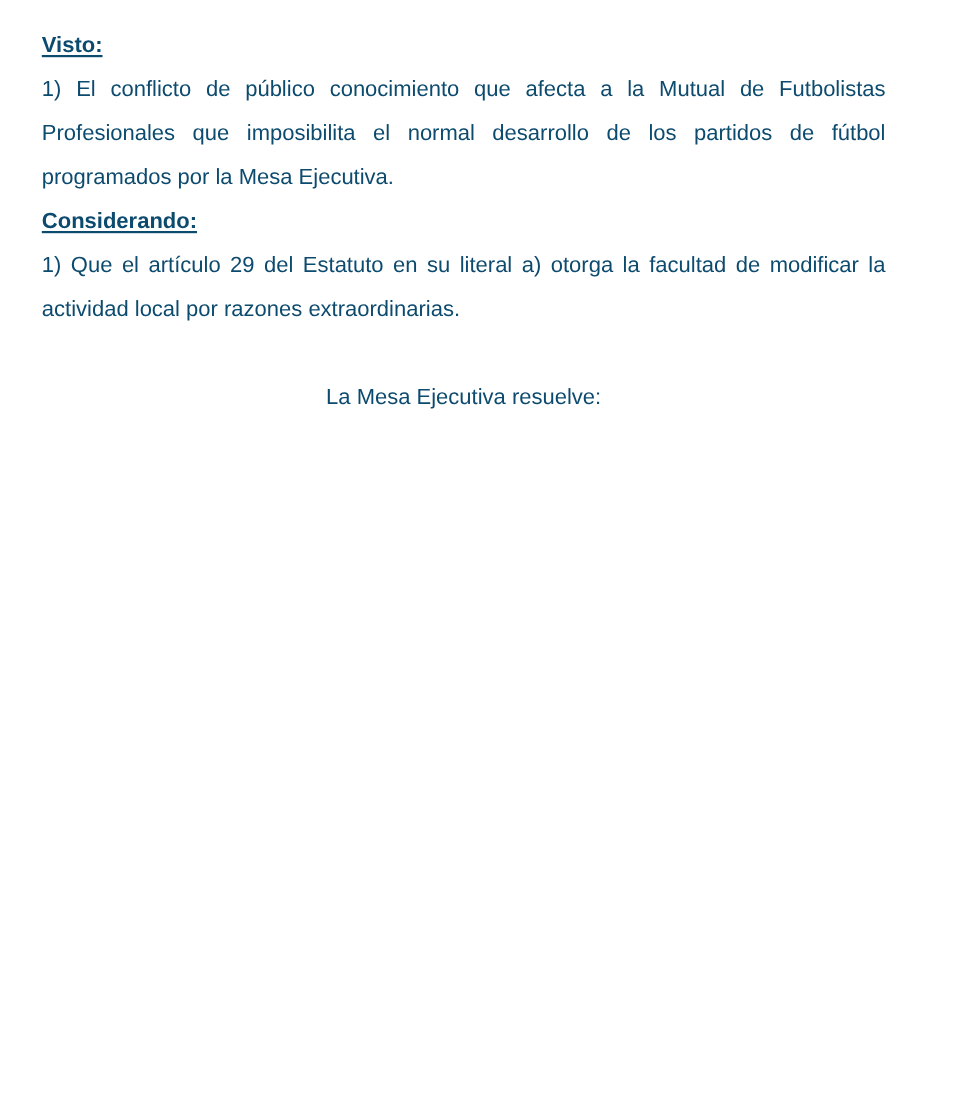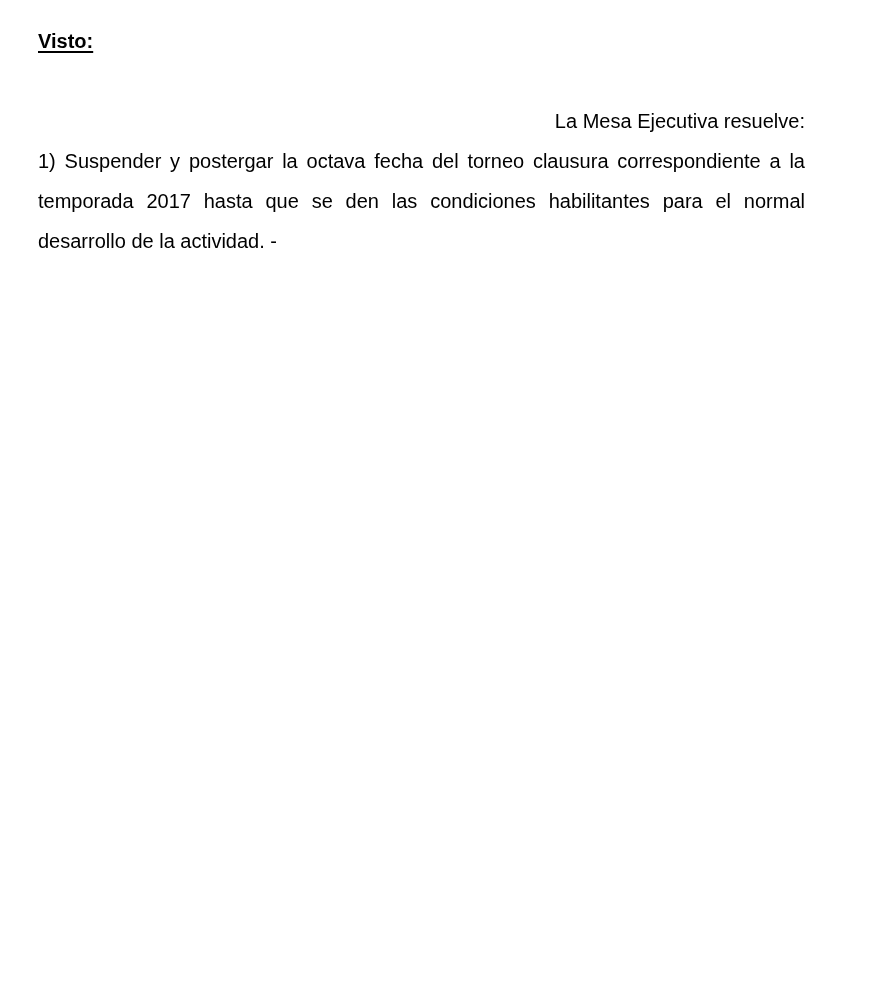--- a/index.html
+++ b/index.html
@@ -13,21 +13,21 @@
     overflow: hidden;
   }
   .page {
     box-sizing: border-box;
     width: 843px;
     height: 1000px;
     padding: 21px 38px 0 38px;
     font-family: "Liberation Sans", "DejaVu Sans", sans-serif;
     font-size: 20px;
     line-height: 40px;
-    color: #000000;
+    color: #0c4a6e;
   }
   .heading {
     margin: 0;
     font-size: 20px;
     font-weight: bold;
     text-decoration: underline;
     text-decoration-thickness: 2px;
     text-underline-offset: 3px;
   }
   .para {
@@ -35,34 +35,36 @@
     text-align: justify;
   }
   .para .lead {
     font-weight: bold;
     text-decoration: underline;
     text-decoration-thickness: 2px;
     text-underline-offset: 3px;
   }
   .intro {
     margin-top: 40px;   
-    text-align: right;
+    text-align: center;
   }
 </style>
 </head>
 <body>
 
 <div class="page">
 
   <h2 class="heading">Visto:</h2>
 
+  <p class="para">1) El conflicto de público conocimiento que afecta a la Mutual de Futbolistas Profesionales que imposibilita el normal desarrollo de los partidos de fútbol programados por la Mesa Ejecutiva.</p>
 
 
+  <h2 class="heading">Considerando:</h2>
 
+  <p class="para">1) Que el artículo 29 del Estatuto en su literal a) otorga la facultad de modificar la actividad local por razones extraordinarias.</p>
 
 
 
 
   <p class="para intro">La Mesa Ejecutiva resuelve:</p>
 
-  <p class="para">1) Suspender y postergar la octava fecha del torneo clausura correspondiente a la temporada 2017 hasta que se den las condiciones habilitantes para el normal desarrollo de la actividad. -</p>
 
 </div>
 
 </body></html>

